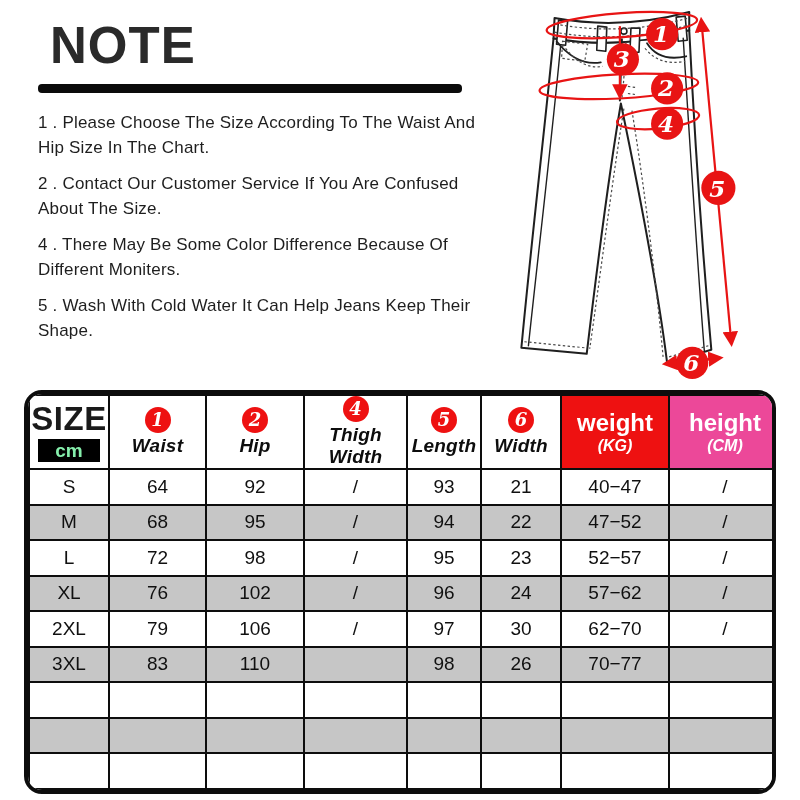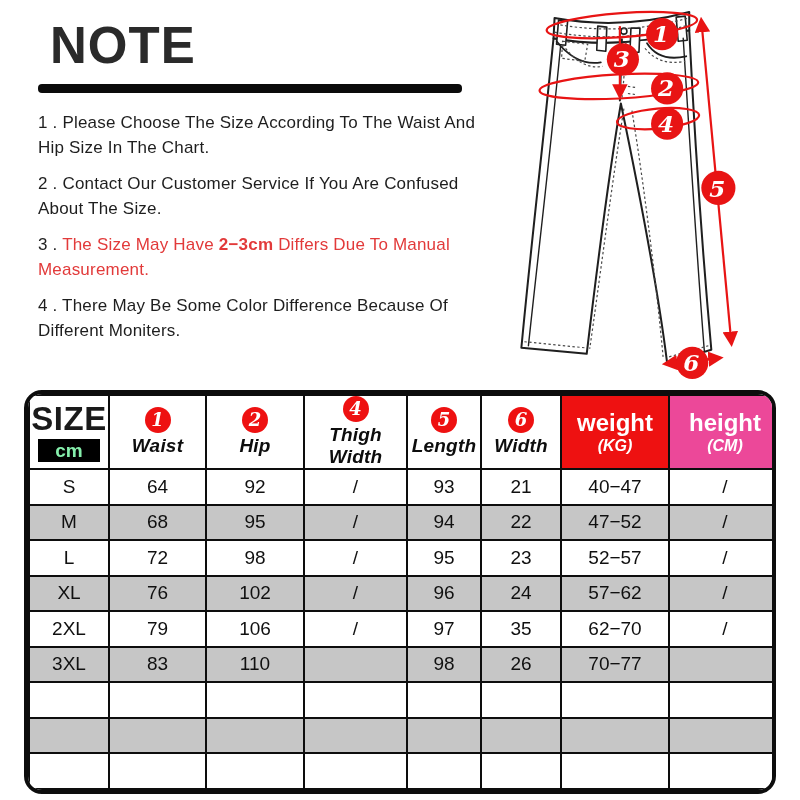--- a/index.html
+++ b/index.html
@@ -39,22 +39,22 @@
 <body>
 
 <div class="canvas">
 
   <div class="note-section">
     <h1 class="note-title">NOTE</h1>
     <div class="note-bar"></div>
     <div class="note-list">
         <div class="note-item"><span class="seg-dark">1 . Please Choose The Size According To The Waist And Hip Size In The Chart.</span></div>
         <div class="note-item"><span class="seg-dark">2 . Contact Our Customer Service If You Are Confused About The Size.</span></div>
-        <div class="note-item"><span class="seg-dark">3 . </span><span class="seg-red">The Size May Have </span><span class="seg-red-bold">2−3cm</span><span class="seg-red"> Differs Due To Manual Measurement.</span></div>
         <div class="note-item"><span class="seg-dark">4 . There May Be Some Color Difference Because Of Different Moniters.</span></div>
+        <div class="note-item"><span class="seg-dark">5 . Wash With Cold Water It Can Help Jeans Keep Their Shape.</span></div>
       </div>
   </div>
 
   <svg class="jeans" viewBox="0 0 310 390" xmlns="http://www.w3.org/2000/svg">
     <defs>
       <marker id="arr" markerWidth="7" markerHeight="7" refX="5.5" refY="3.5" orient="auto">
         <path d="M0,0 L7,3.5 L0,7 Z" fill="#e81414"></path>
       </marker>
       <marker id="arrS" markerWidth="7" markerHeight="7" refX="5.5" refY="3.5" orient="auto-start-reverse">
         <path d="M0,0 L7,3.5 L0,7 Z" fill="#e81414"></path>
@@ -203,21 +203,21 @@
             <td>24</td>
             <td>57−62</td>
             <td>/</td>
           </tr>
           <tr>
             <td class="size-cell">2XL</td>
             <td>79</td>
             <td>106</td>
             <td>/</td>
             <td>97</td>
-            <td>35</td>
+            <td>30</td>
             <td>62−70</td>
             <td>/</td>
           </tr>
           <tr class="alt">
             <td class="size-cell">3XL</td>
             <td>83</td>
             <td>110</td>
             <td></td>
             <td>98</td>
             <td>26</td>

